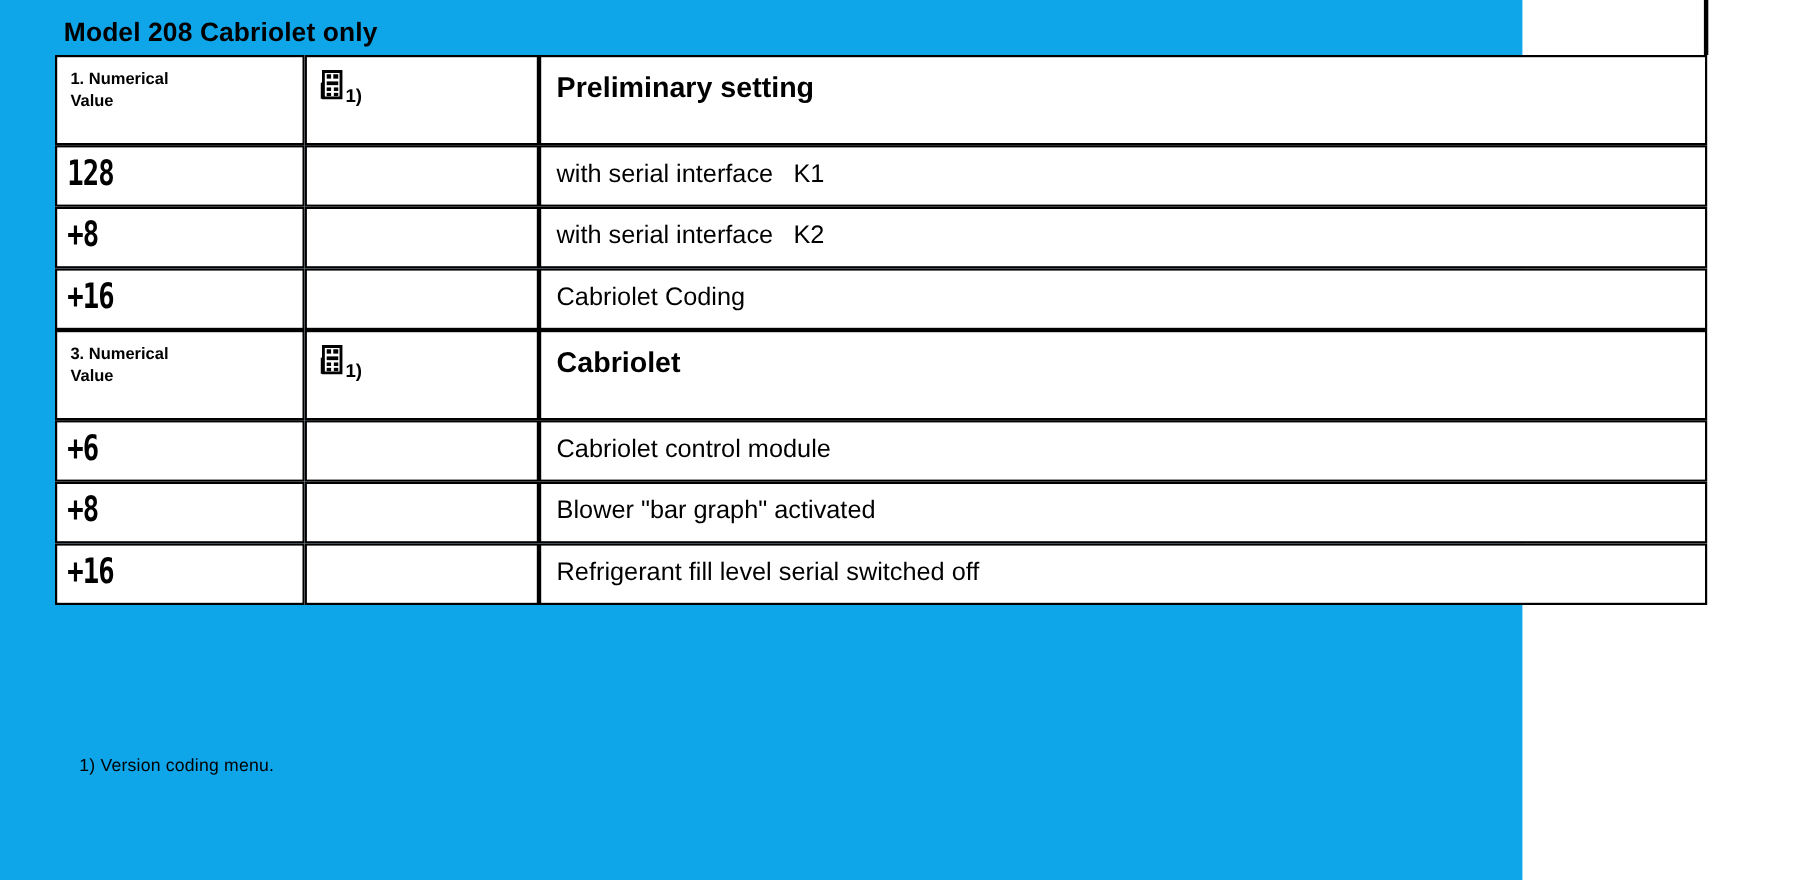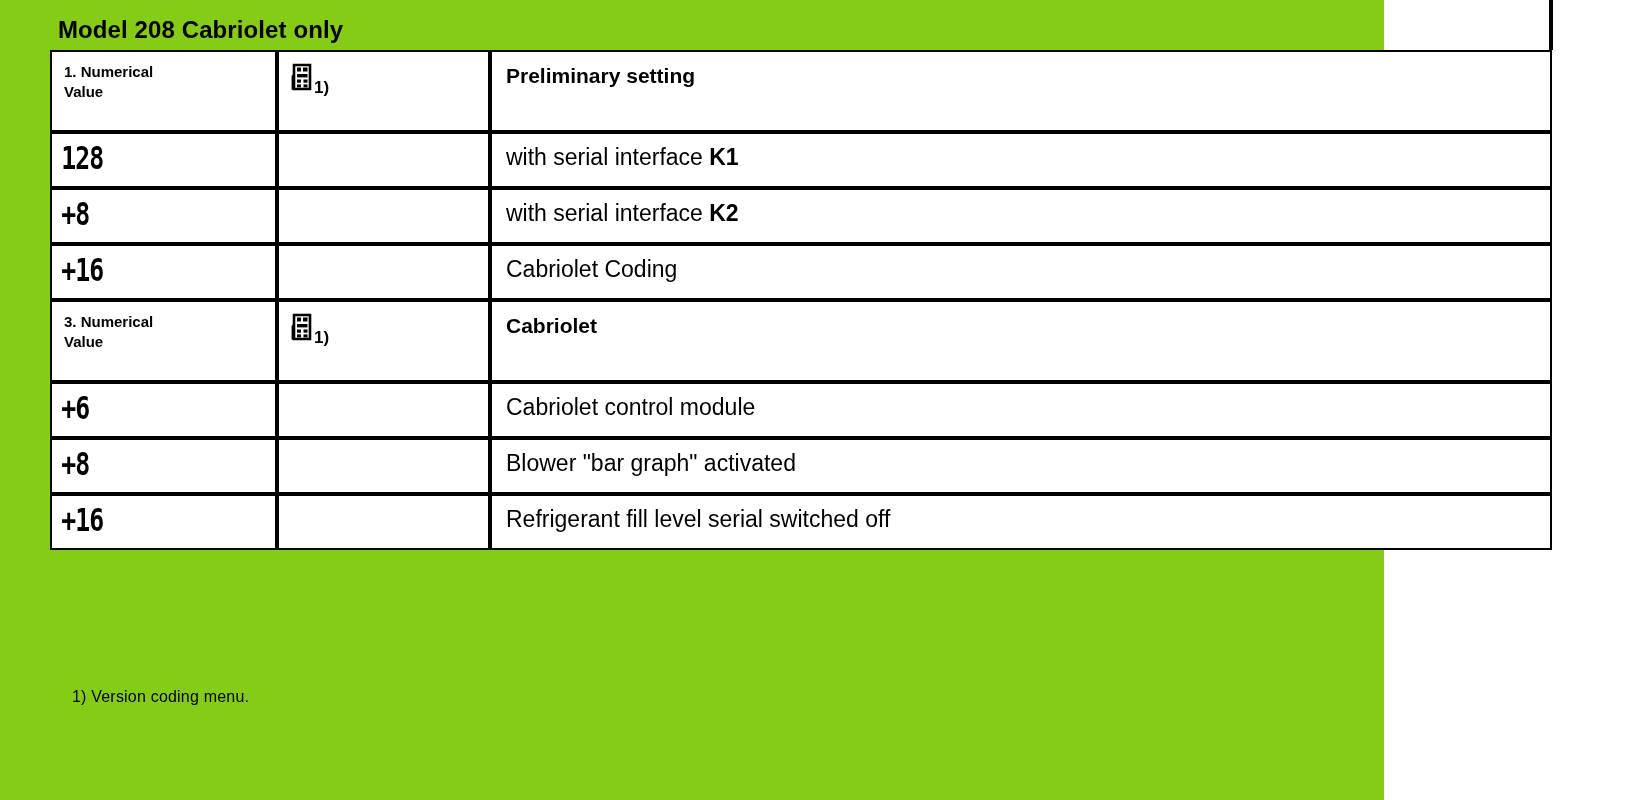--- a/index.html
+++ b/index.html
@@ -13,21 +13,21 @@
     font-family: "Liberation Sans", sans-serif;
     color: #000000;
     overflow: hidden;
     position: relative;
   }
 
   .page {
     position: relative;
     width: 1384px;
     height: 800px;
-    background: #84cc16;
+    background: #0ea5e9;
   }
 
   
   .doc-title {
     position: absolute;
     left: 58px;
     top: 16px;
     font-size: 24px;
     font-weight: bold;
     letter-spacing: 0.1px;
@@ -68,37 +68,37 @@
   col.c-desc   { width: 1062px; }
 
   
   .hdr-label {
     font-size: 15px;
     font-weight: bold;
     line-height: 1.32;
     padding: 10px 8px 10px 12px;
   }
   .hdr-desc {
-    font-size: 21px;
+    font-size: 26px;
     font-weight: bold;
     line-height: 1.32;
     padding: 10px 8px 10px 14px;
   }
 
   .section-row td { height: 78px; }
   .data-row td    { height: 52px; }
 
   
   .desc-text {
     font-size: 23px;
     line-height: 1.2;
     padding: 10px 8px 8px 14px;
     white-space: nowrap;
   }
-  .desc-text b { font-weight: bold; }
+  .desc-text b { font-weight: normal; margin-left: 12px; }
 
   
   .lcd {
     display: inline-block;
     font-family: "DejaVu Sans Mono", monospace;
     font-size: 27px;
     font-weight: bold;
     letter-spacing: -1px;
     line-height: 1;
     transform: scaleY(1.18) scaleX(0.92);

